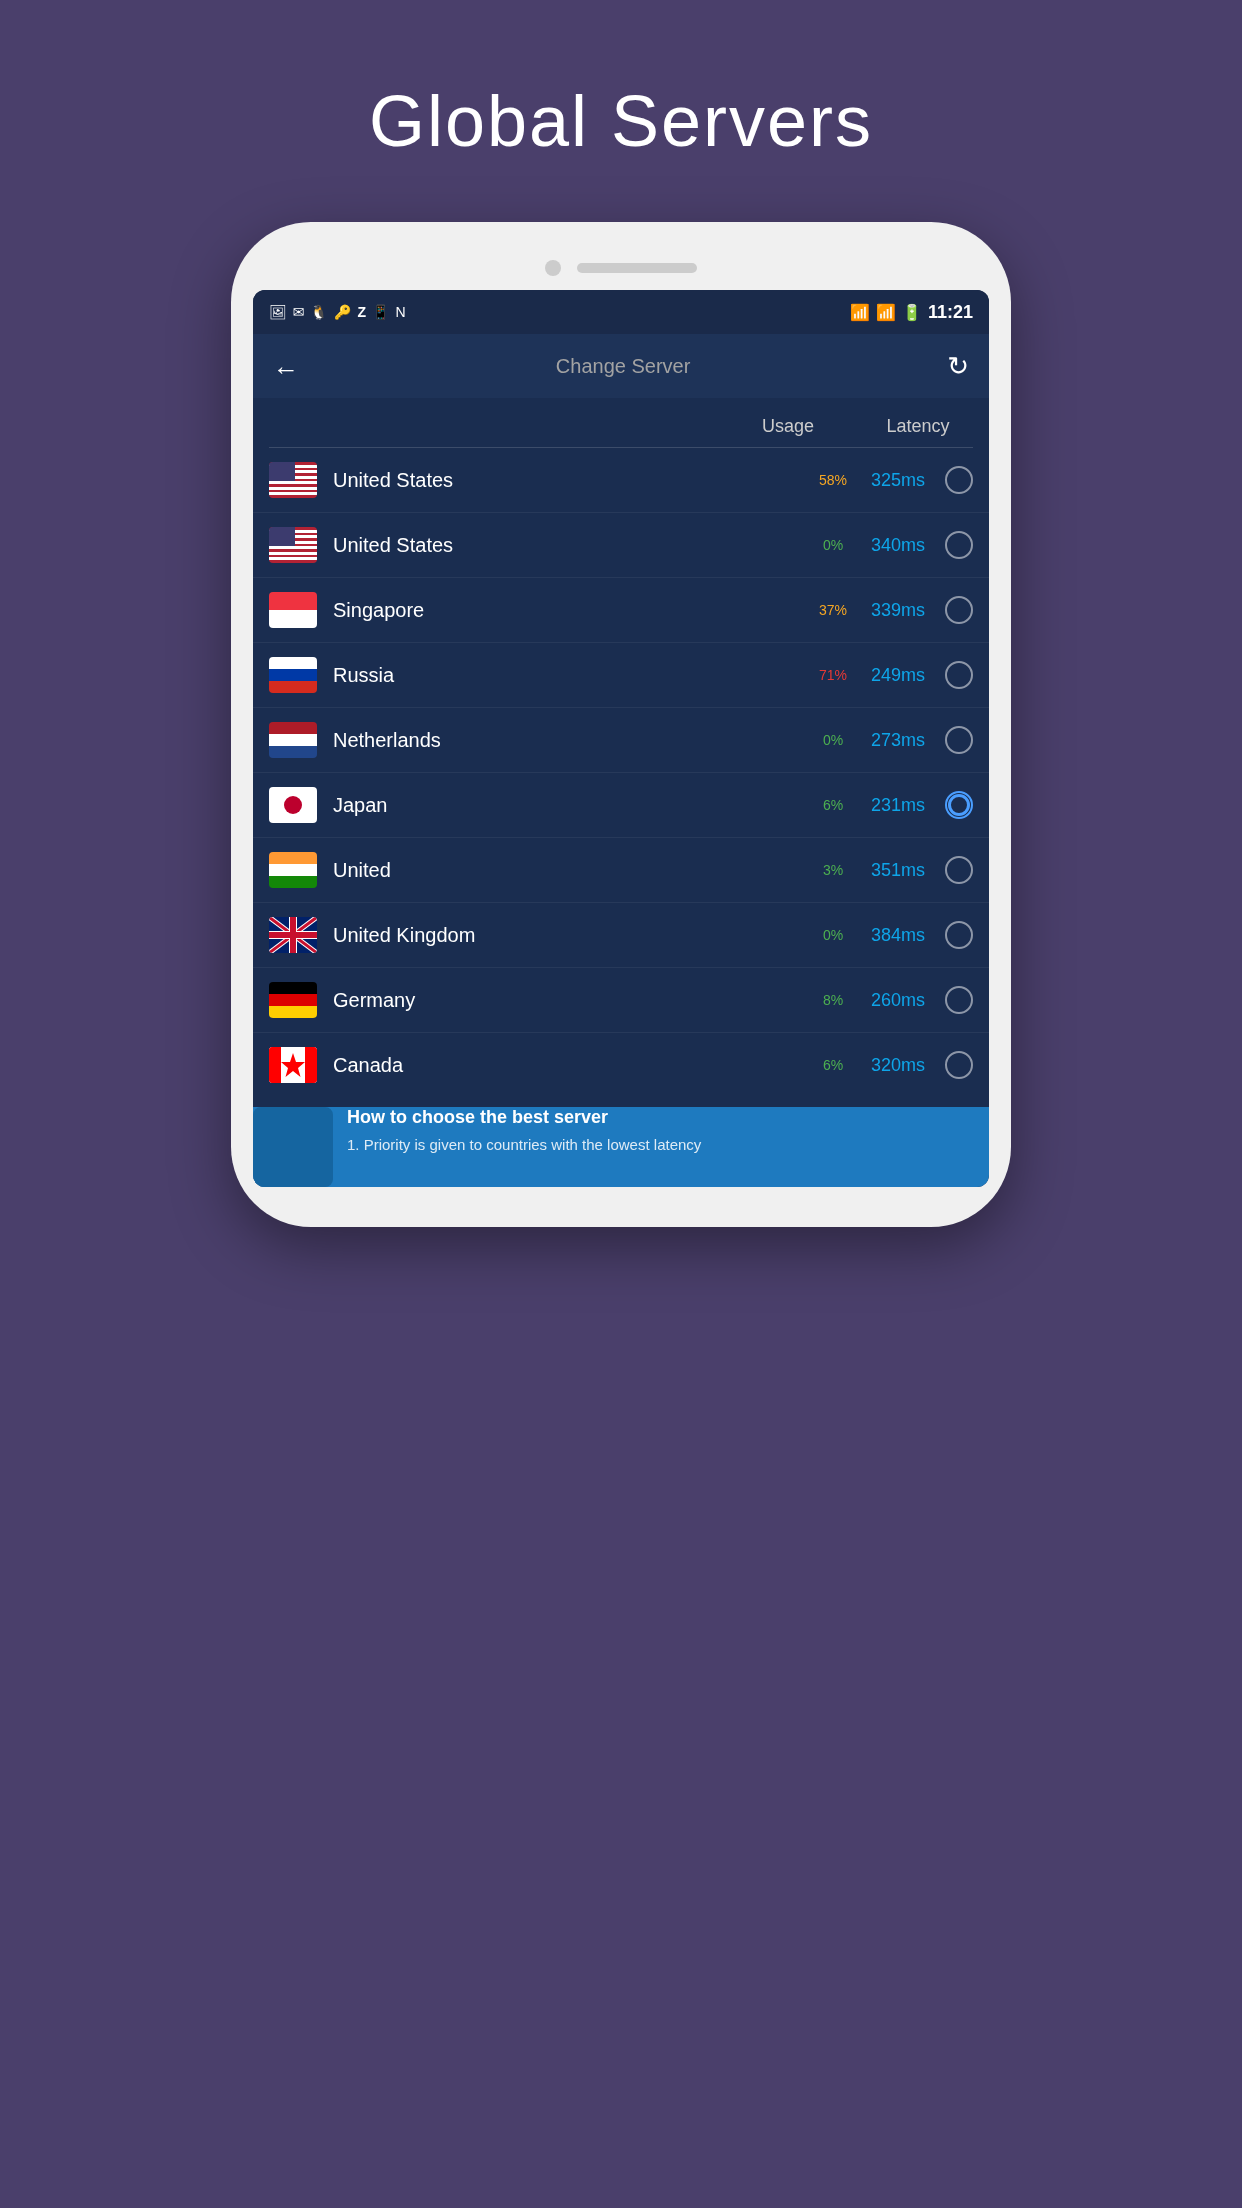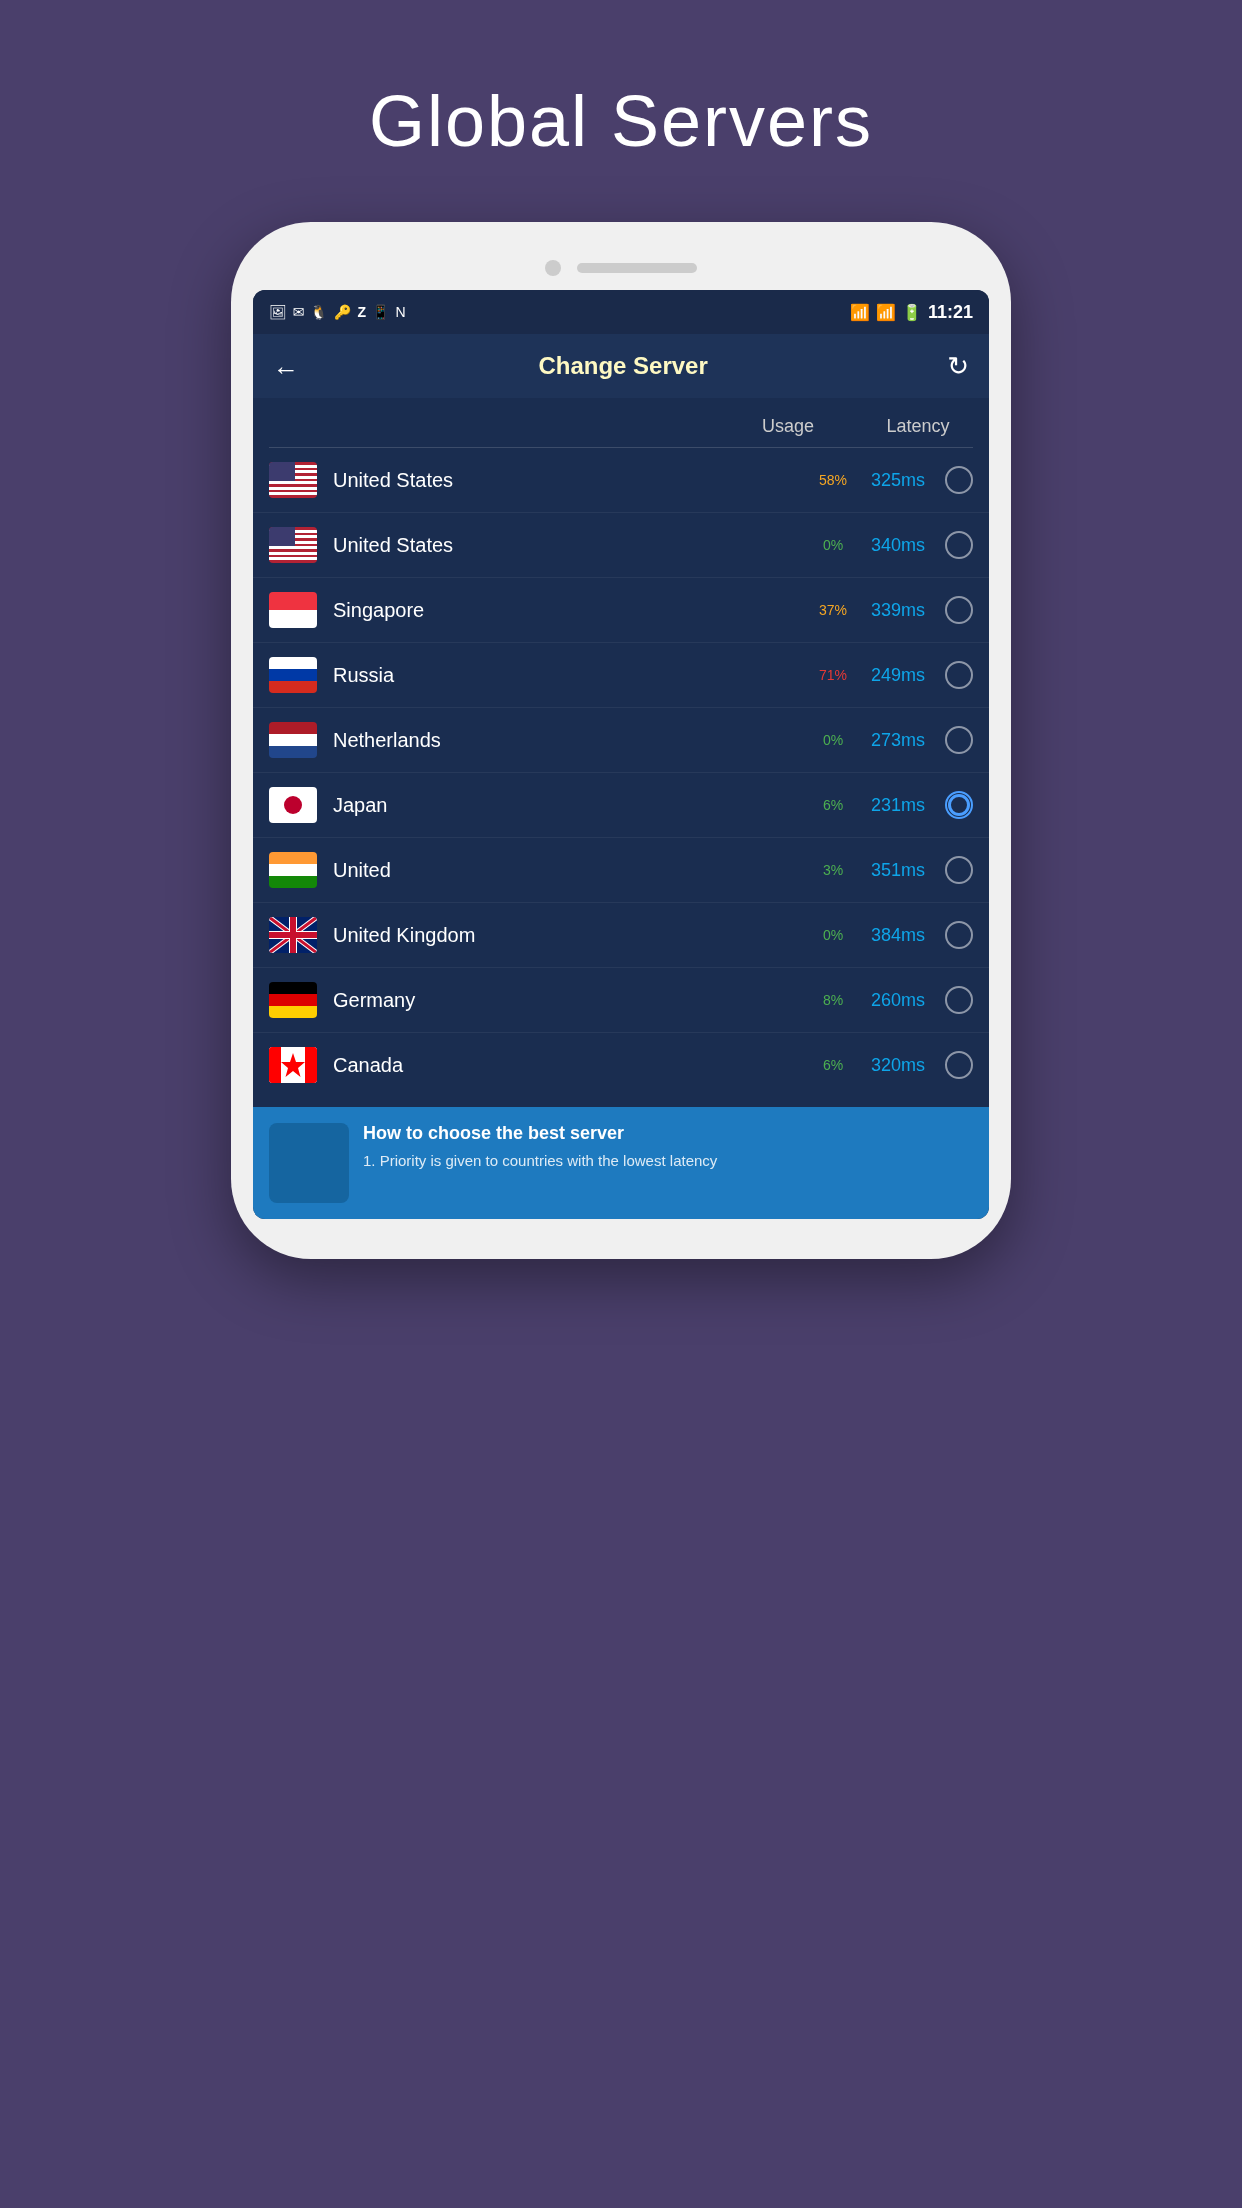--- a/index.html
+++ b/index.html
@@ -83,23 +83,23 @@
       justify-content: space-between;
       padding: 16px 20px;
       height: 64px;
     }
     .header-back {
       color: white;
       font-size: 26px;
       cursor: pointer;
     }
     .header-title {
-      color: #fef9c3;
-      font-size: 24px;
-      font-weight: bold;
+      color: #a3a3a3;
+      font-size: 20px;
+      font-weight: normal;
     }
     .header-refresh {
       color: white;
       font-size: 26px;
       cursor: pointer;
     }
     .server-list-container {
       background: #1a2d50;
       padding: 10px 0;
     }
@@ -176,21 +176,20 @@
       border-radius: 50%;
       border: 3px solid #4a9eff;
     }
     .usage-green { color: #4caf50; }
     .usage-yellow { color: #f5a623; }
     .usage-red { color: #e53935; }
     .info-bar {
       background: #1e7abf;
       display: flex;
       align-items: flex-start;
-      padding: 16px;
       gap: 14px;
     }
     .info-icon-box {
       background: #1565a0;
       border-radius: 8px;
       width: 80px;
       height: 80px;
       flex-shrink: 0;
     }
     .info-text-box {

